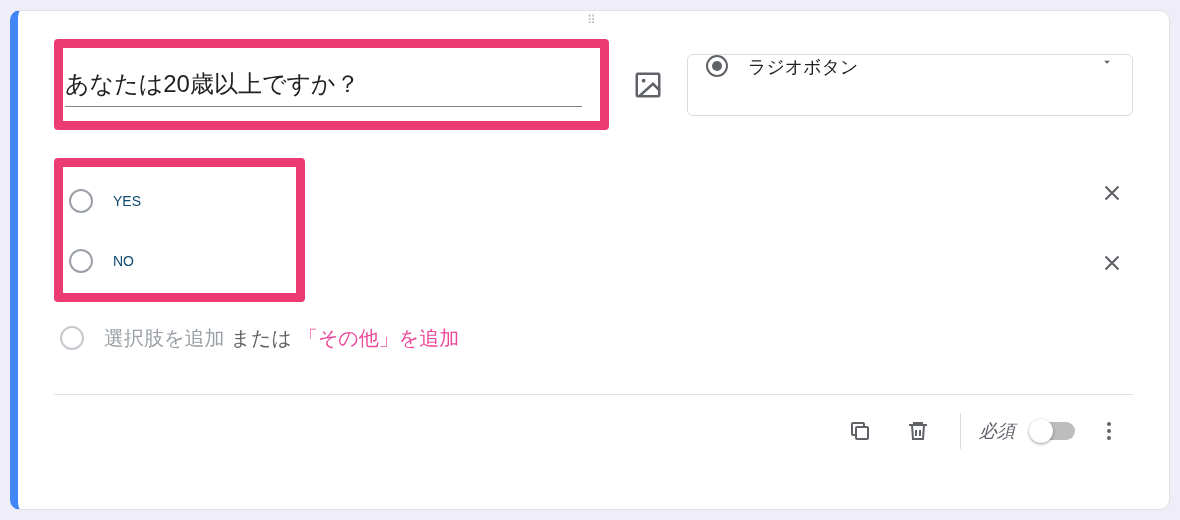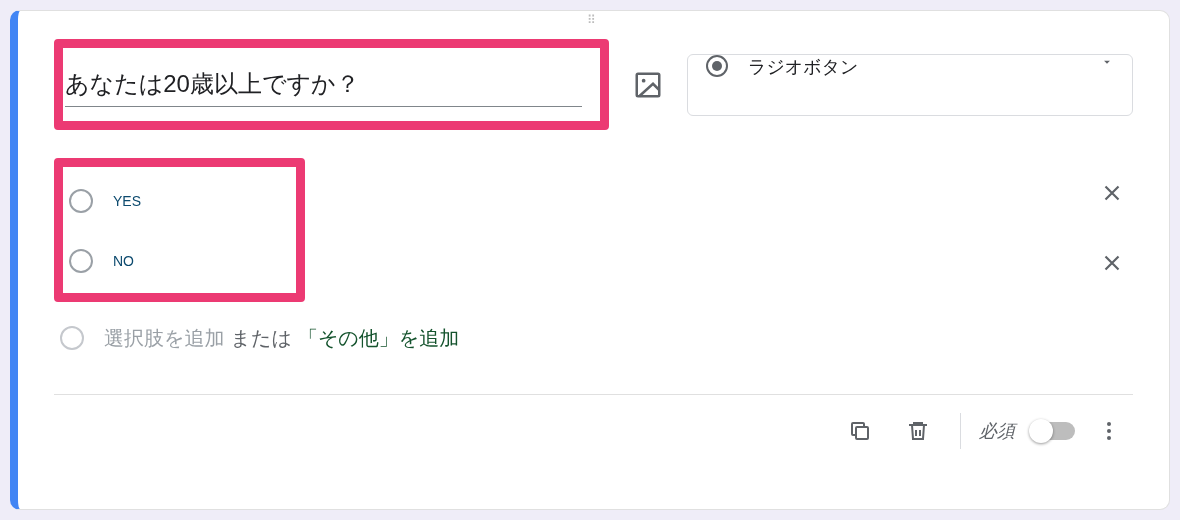--- a/index.html
+++ b/index.html
@@ -127,21 +127,21 @@
     }
     .add-row .circle {
       width: 24px; height: 24px;
       border-radius: 50%;
       border: 2px solid #c5c8cd;
       margin-right: 20px;
       margin-left: 6px;
     }
     .add-option { color: #9aa0a6; }
     .or-text { color: #5f6368; margin: 7px 6px; font-family: Liberation Serif, serif; }
-    .add-other { color: #14532d; cursor: pointer; }
+    .add-other { color: #ec4899; cursor: pointer; }
     .divider {
       border: none;
       border-top: 1px solid #e0e0e0;
       margin: 28px 0 0 0;
     }
     .footer {
       display: flex;
       align-items: center;
       justify-content: flex-end;
       gap: 10px;

